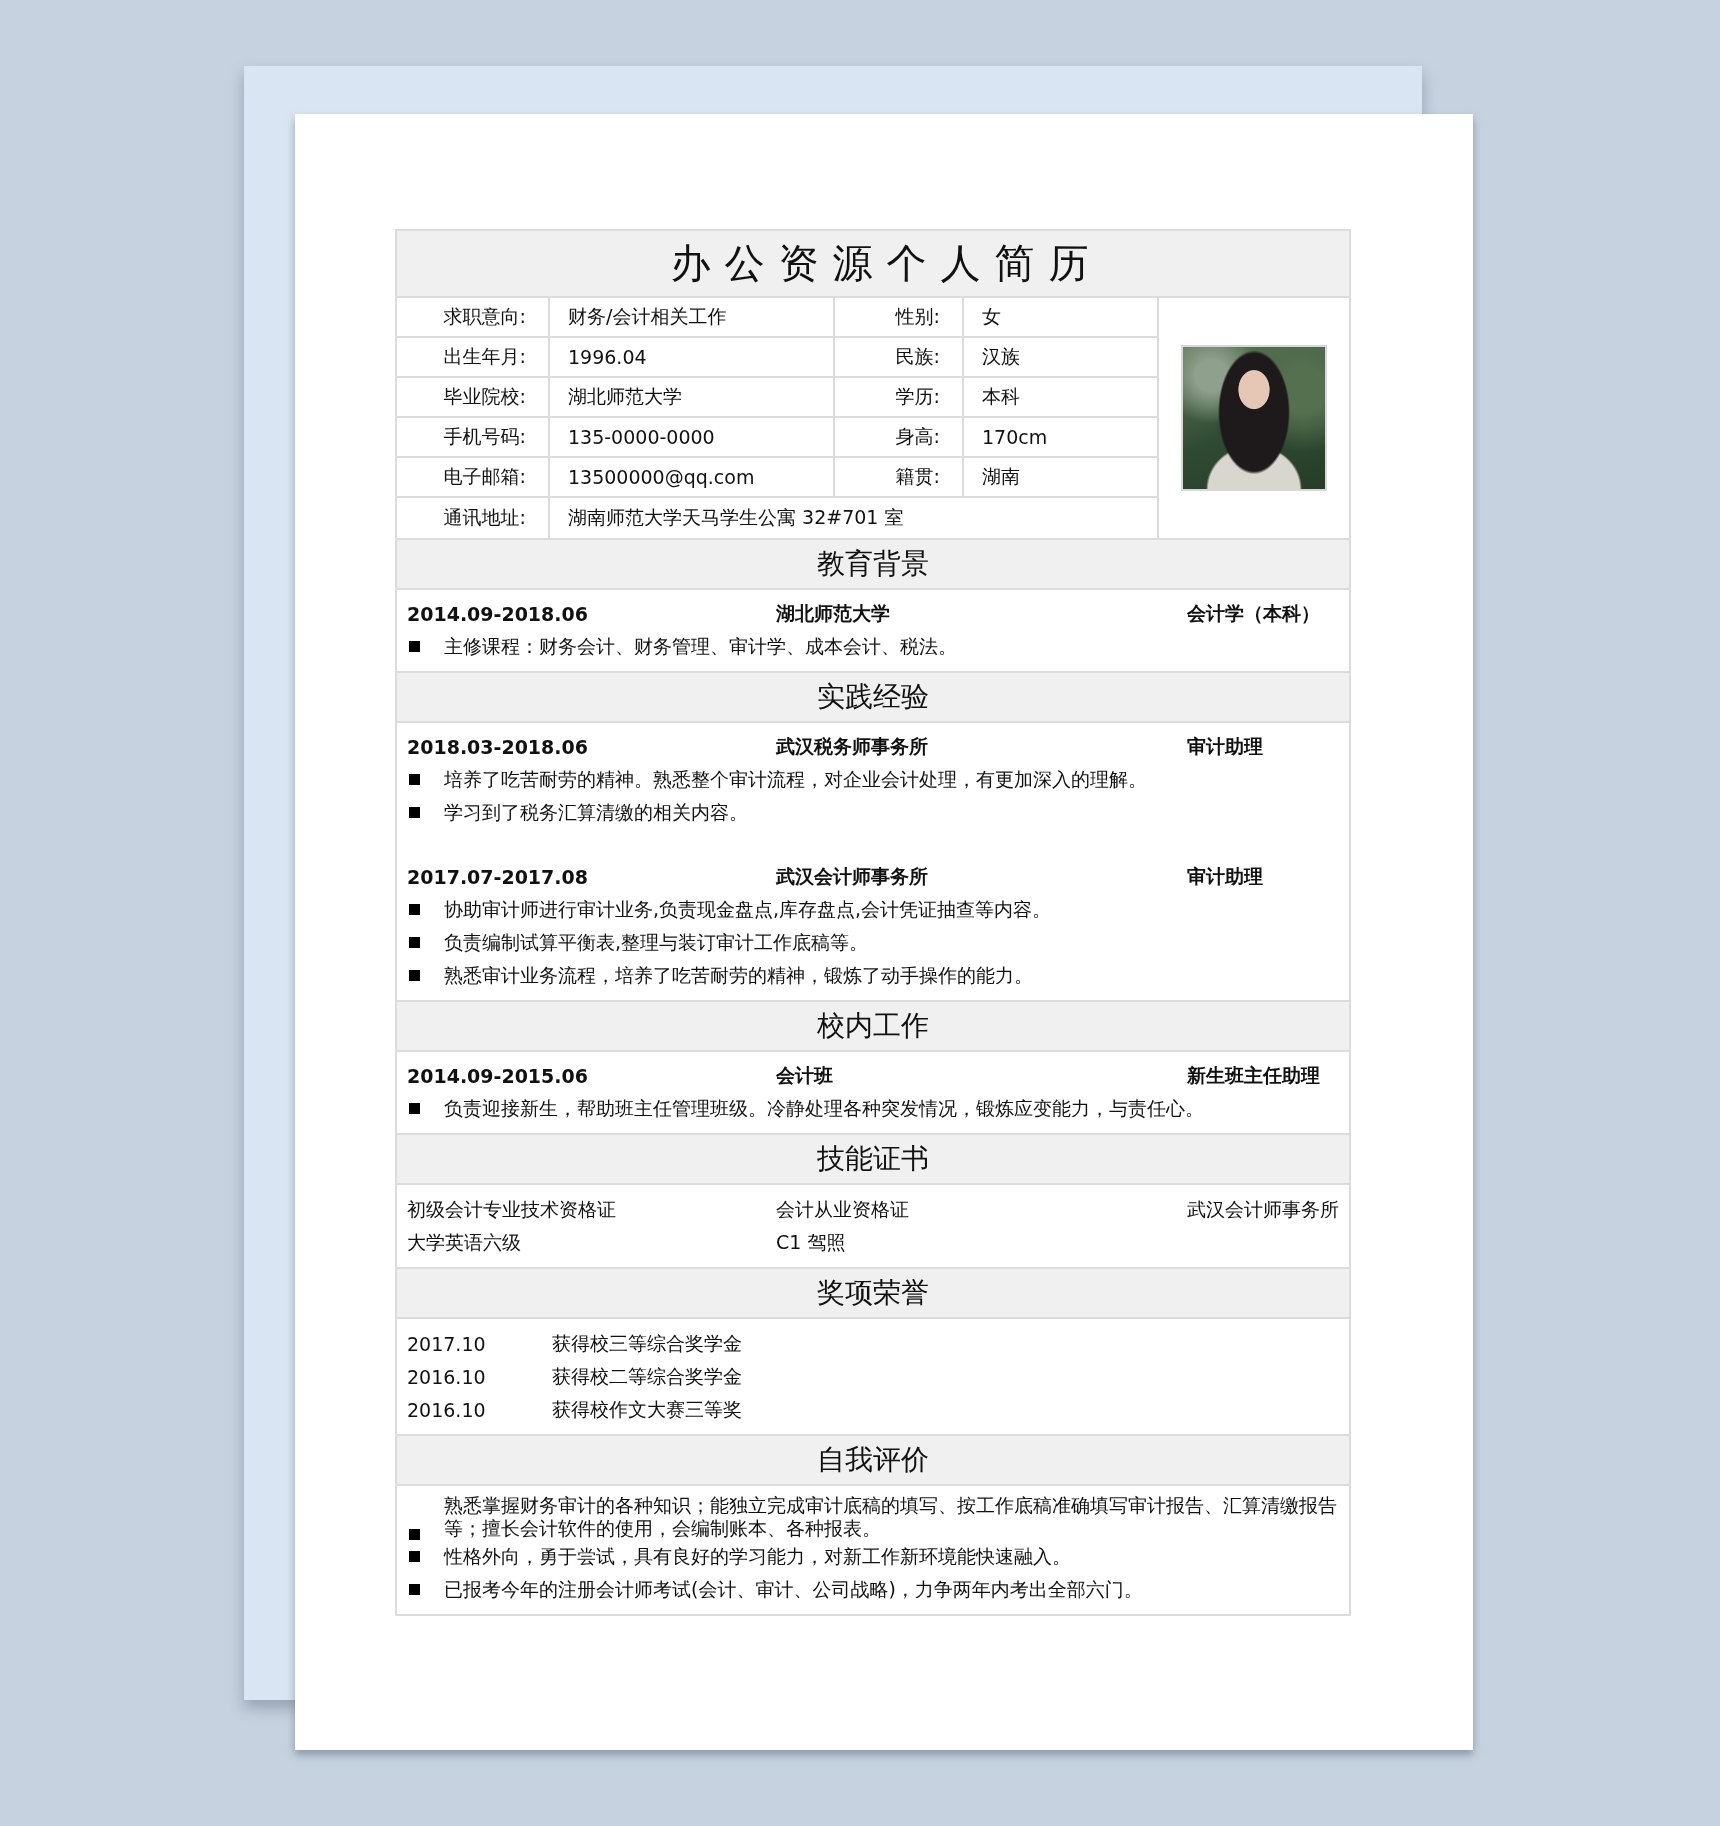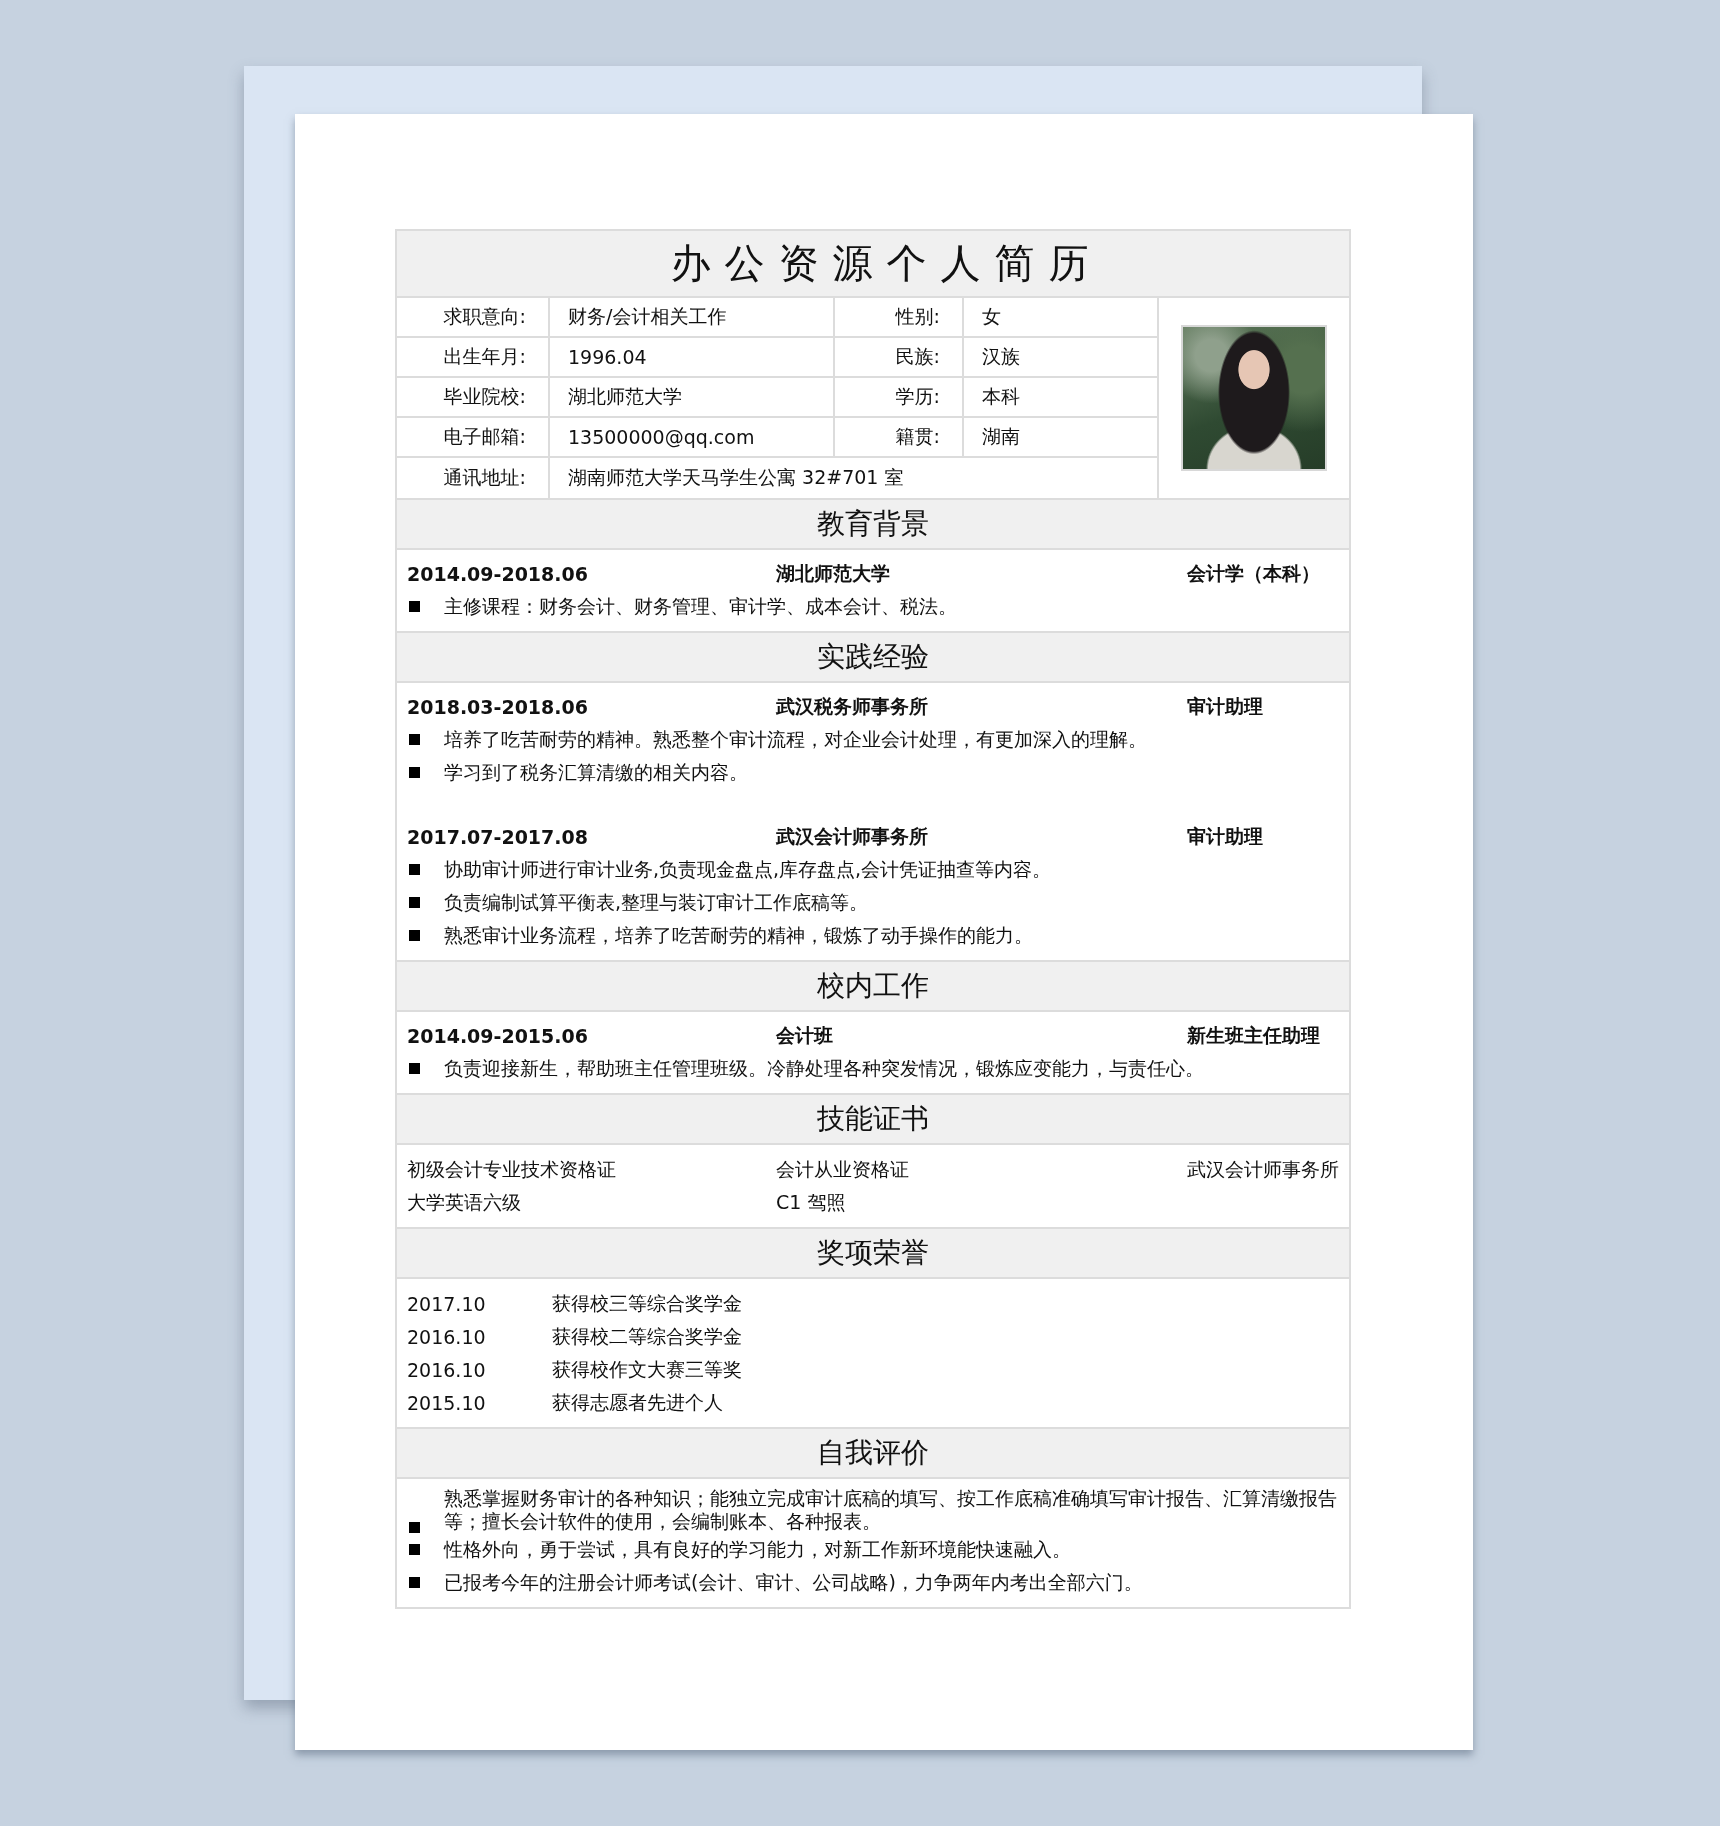--- a/index.html
+++ b/index.html
@@ -104,20 +104,26 @@
         <div class="lab2">民族:</div>
         <div class="val2">汉族</div>
       </div>
       <div class="info-row">
         <div class="lab">毕业院校:</div>
         <div class="val">湖北师范大学</div>
         <div class="lab2">学历:</div>
         <div class="val2">本科</div>
       </div>
       <div class="info-row">
+        <div class="lab">手机号码:</div>
+        <div class="val">135-0000-0000</div>
+        <div class="lab2">身高:</div>
+        <div class="val2">170cm</div>
+      </div>
+      <div class="info-row">
         <div class="lab">电子邮箱:</div>
         <div class="val">13500000@qq.com</div>
         <div class="lab2">籍贯:</div>
         <div class="val2">湖南</div>
       </div>
       <div class="info-row">
         <div class="lab">通讯地址:</div>
         <div class="val-wide">湖南师范大学天马学生公寓 32#701 室</div>
       </div>
     </div>
@@ -208,24 +214,20 @@
       <span>获得校三等综合奖学金</span>
     </div>
     <div class="award-row">
       <span class="d">2016.10</span>
       <span>获得校二等综合奖学金</span>
     </div>
     <div class="award-row">
       <span class="d">2016.10</span>
       <span>获得校作文大赛三等奖</span>
     </div>
-    <div class="award-row">
-      <span class="d">2015.10</span>
-      <span>获得志愿者先进个人</span>
-    </div>
   </div>
 
   <div class="sec-head">自我评价</div>
   <div class="sec-body last">
     <div class="bullet multi">
       <span class="sq"></span>
       <span>熟悉掌握财务审计的各种知识；能独立完成审计底稿的填写、按工作底稿准确填写审计报告、汇算清缴报告等；擅长会计软件的使用，会编制账本、各种报表。</span>
     </div>
     <div class="bullet">
       <span class="sq"></span>

